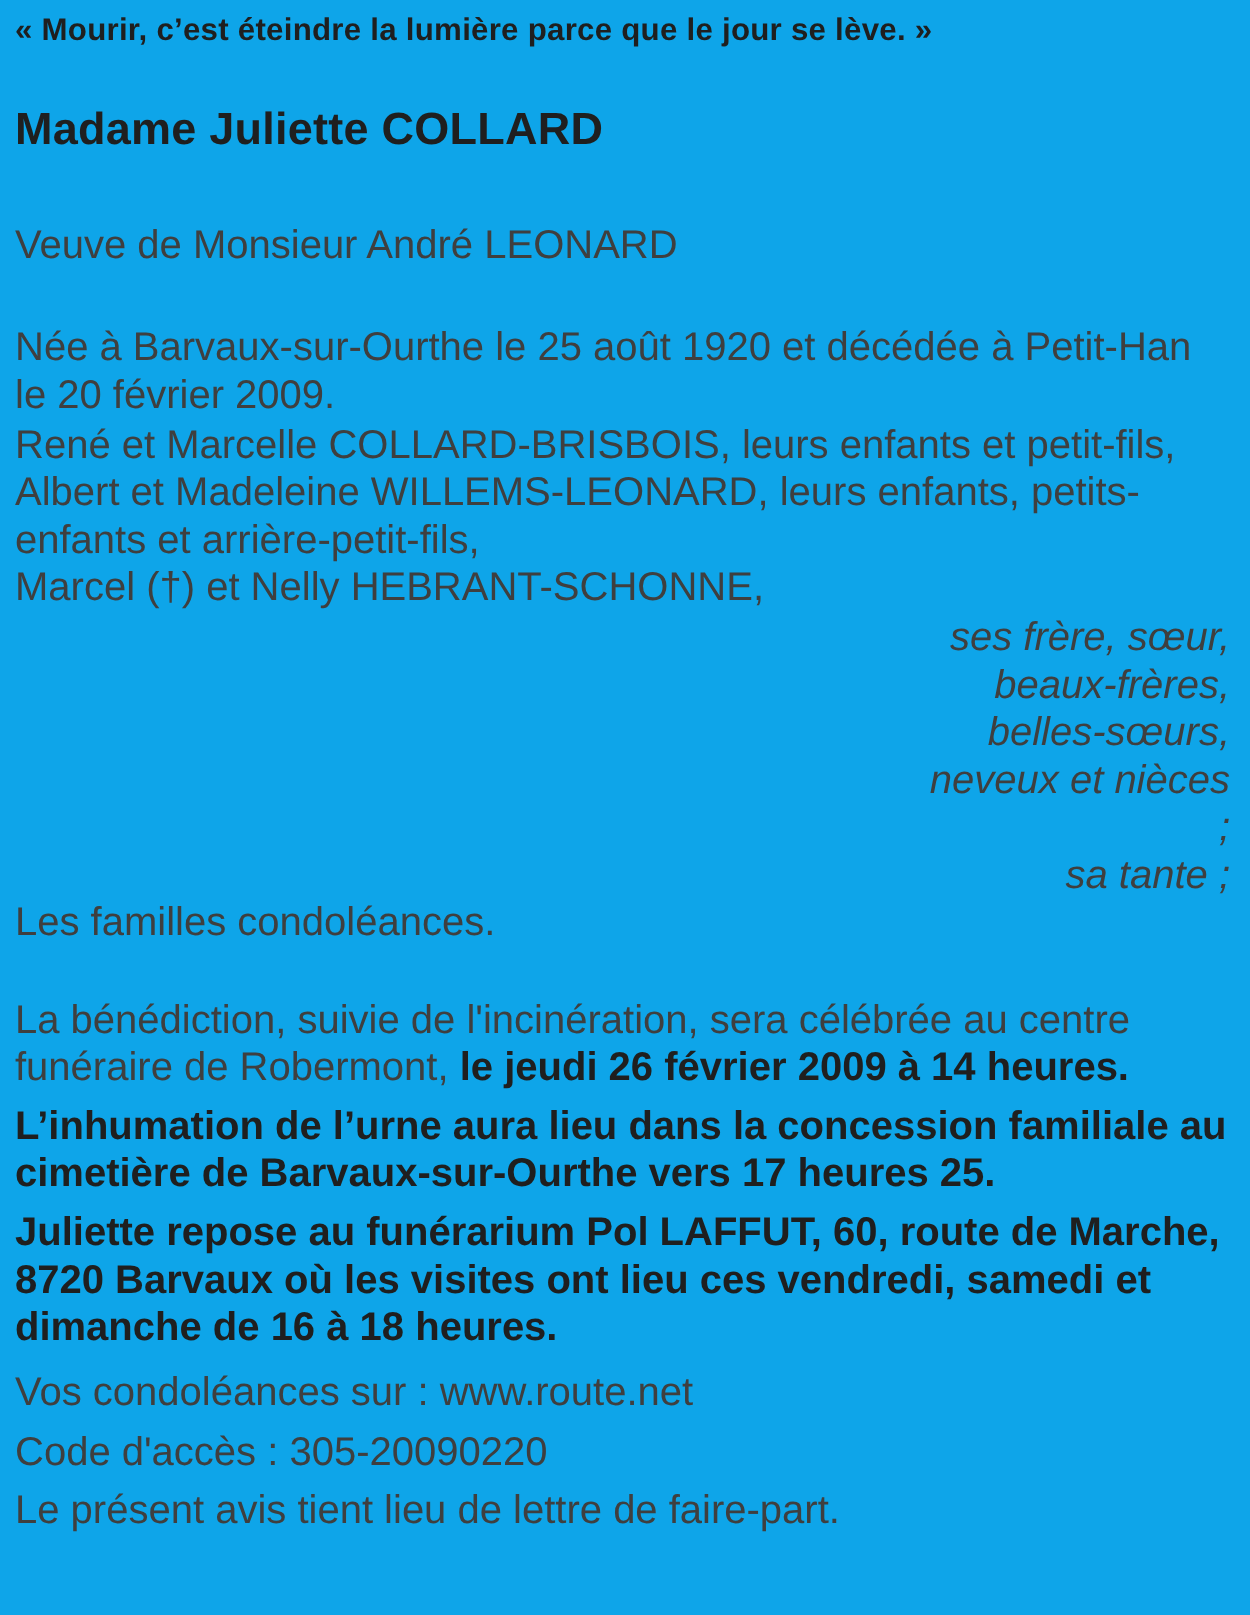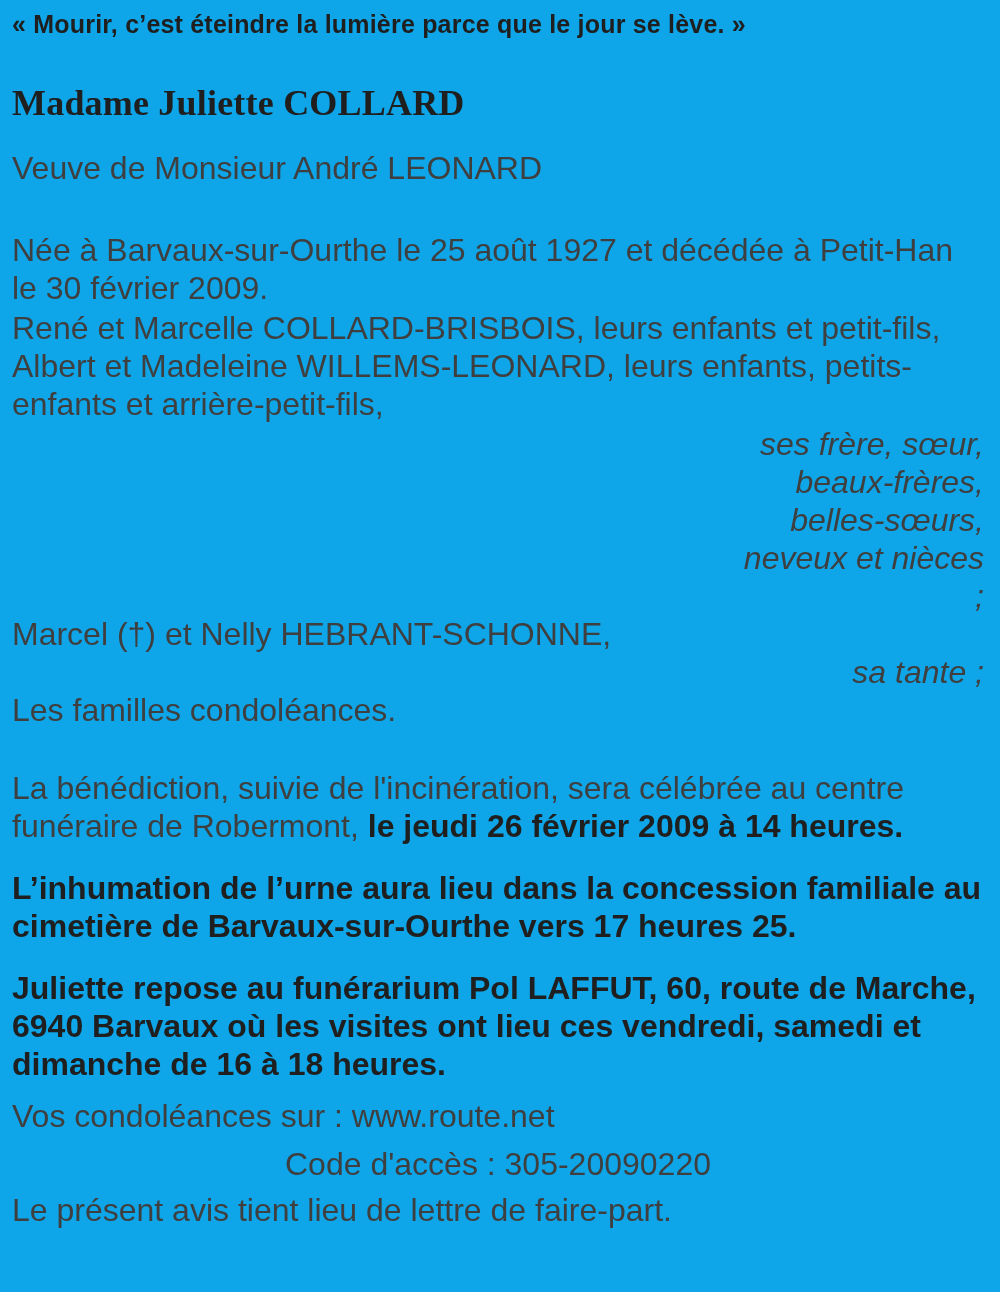--- a/index.html
+++ b/index.html
@@ -22,23 +22,22 @@
     color: var(--color-heading, #1f1f1f);
     line-height: 32px;
     margin-bottom: 42px;
     letter-spacing: 0.2px;
   }
   h1.deceased {
     font-size: 36px;
     font-weight: 700;
     color: var(--color-heading, #1f1f1f);
     line-height: 42px;
-    margin-bottom: 25px;
+    margin-bottom: 52px;
     letter-spacing: 0.2px;
-    font-family: Liberation Serif, serif;
   }
   p.body {
     font-size: 32px;
     line-height: 38px;
     color: var(--color-body, #3f3f3f);
   }
   p.subtitle { margin-bottom: 44px; }
   p.birth { margin-bottom: 2px; }
   p.intro { margin-bottom: 2px; }
   p.fam { margin-bottom: 0; }
@@ -48,55 +47,55 @@
     margin-left: auto;
     width: 250px;
   }
   .siblings { margin-top: 2px; }
   .tante { width: 300px; }
   p.section { margin-top: 40px; }
   p.bold, .bold {
     font-weight: 700;
     color: var(--color-bold, #1f1f1f);
   }
-  p.para { margin-top: 24px; }
+  p.para { margin-top: 9px; }
   p.condolences { margin-top: 14px; }
-  p.access { margin-top: 10px; text-align: center; }
+  p.access { margin-top: 10px; }
   p.footer { margin-top: 8px; }
 </style>
 </head>
 <body>
 
 <div class="page">
 
   <p class="quote">« Mourir, c’est éteindre la lumière parce que le jour se lève. »</p>
 
   <h1 class="deceased">Madame Juliette COLLARD</h1>
 
   <p class="body subtitle">Veuve de Monsieur André LEONARD</p>
 
-  <p class="body birth">Née à Barvaux-sur-Ourthe le 25 août 1927 et décédée à Petit-Han le 30 février 2009.</p>
+  <p class="body birth">Née à Barvaux-sur-Ourthe le 25 août 1920 et décédée à Petit-Han le 20 février 2009.</p>
 
 
   <p class="body fam">René et Marcelle COLLARD-BRISBOIS, leurs enfants et petit-fils,</p>
   <p class="body fam">Albert et Madeleine WILLEMS-LEONARD, leurs enfants, petits-enfants et arrière-petit-fils,</p>
 
+  <p class="body">Marcel (†) et Nelly HEBRANT-SCHONNE,</p>
+
   <p class="body right-italic siblings">ses frère, sœur, beaux-frères, belles-sœurs, neveux et nièces ;</p>
-
-  <p class="body">Marcel (†) et Nelly HEBRANT-SCHONNE,</p>
 
   <p class="body right-italic tante">sa tante ;</p>
 
   <p class="body">Les familles condoléances.</p>
 
   <p class="body section"><span>La bénédiction, suivie de l'incinération, sera célébrée au centre funéraire de Robermont, </span><span class="bold">le jeudi 26 février 2009 à 14 heures.</span></p>
 
   <p class="body bold para">L’inhumation de l’urne aura lieu dans la concession familiale au cimetière de Barvaux-sur-Ourthe vers 17 heures 25.</p>
 
-  <p class="body bold para">Juliette repose au funérarium Pol LAFFUT, 60, route de Marche, 6940 Barvaux où les visites ont lieu ces vendredi, samedi et dimanche de 16 à 18 heures.</p>
+  <p class="body bold para">Juliette repose au funérarium Pol LAFFUT, 60, route de Marche, 8720 Barvaux où les visites ont lieu ces vendredi, samedi et dimanche de 16 à 18 heures.</p>
 
   <p class="body condolences"><span>Vos condoléances sur : </span><span>www.route.net</span></p>
 
   <p class="body access">Code d'accès : 305-20090220</p>
 
   <p class="body footer">Le présent avis tient lieu de lettre de faire-part.</p>
 
 </div>
 
 </body></html>

